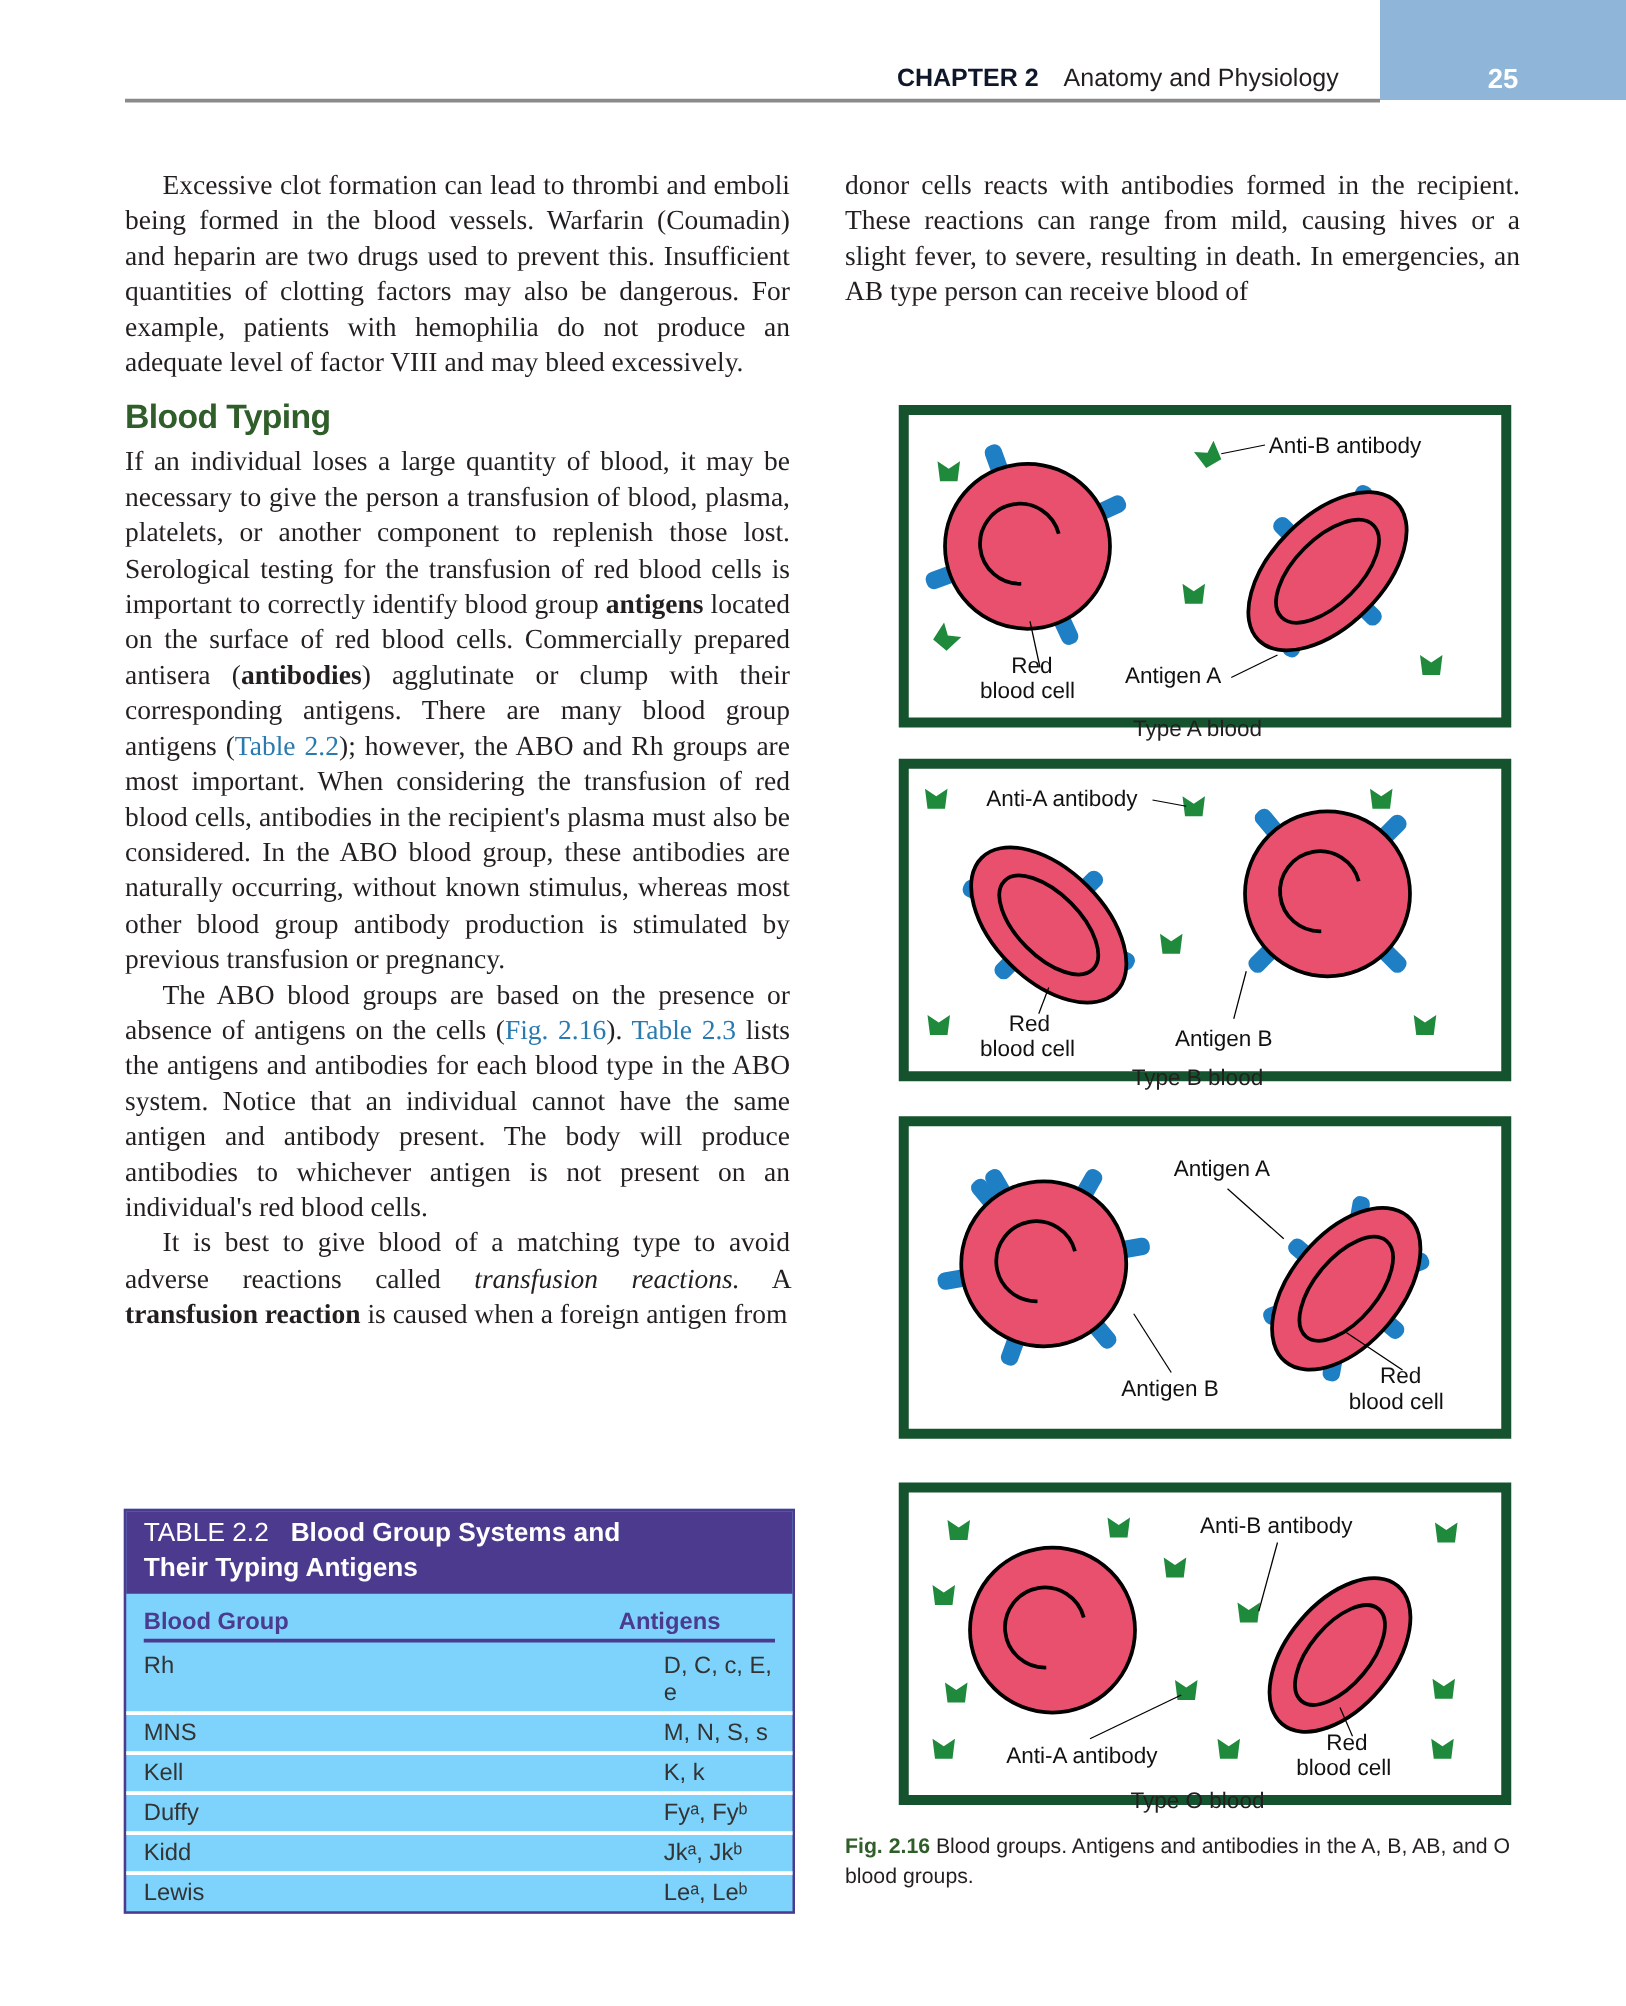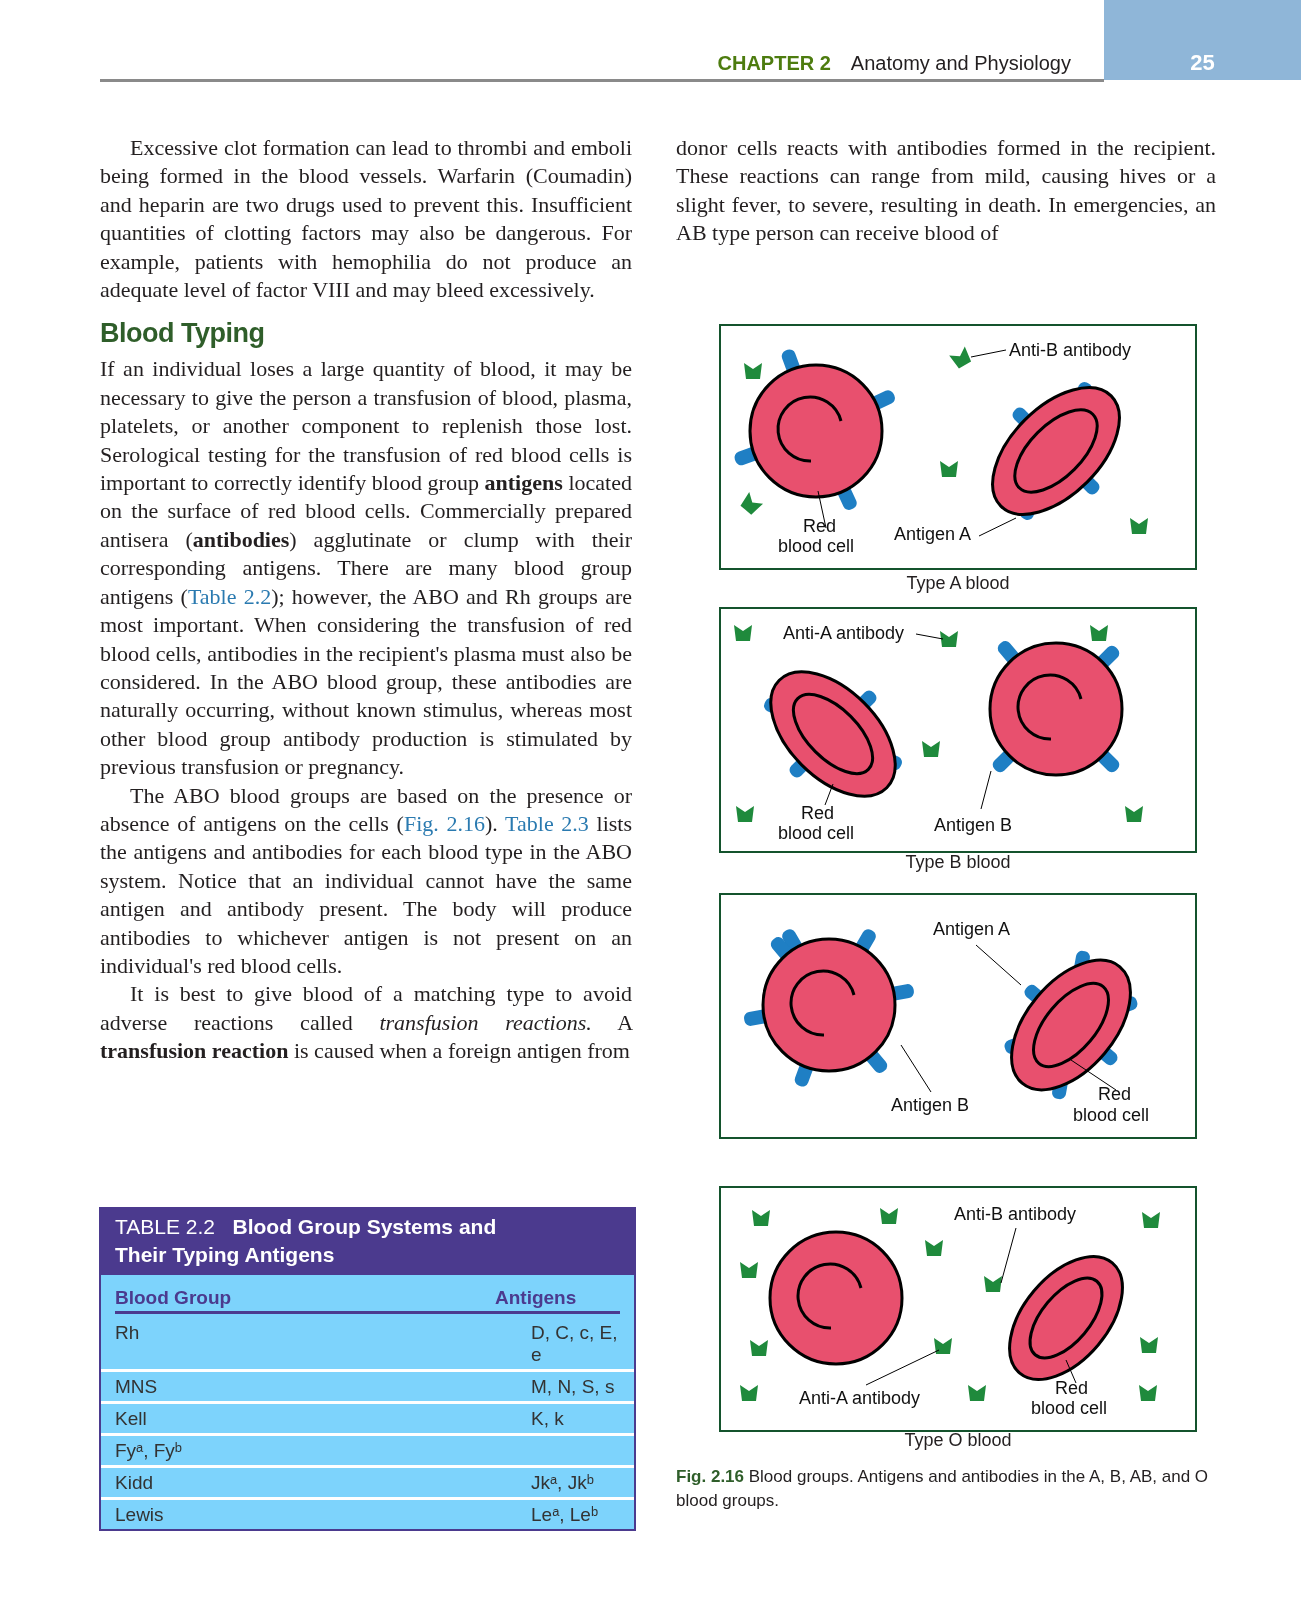--- a/index.html
+++ b/index.html
@@ -1,27 +1,27 @@
 <!DOCTYPE html>
 <html><head>
 <meta charset="utf-8">
 <style>
   html,body{margin:0;padding:0;background:#fff;}
   body{width:1301px;height:1605px;position:relative;overflow:hidden;font-family:"Liberation Serif",serif;color:#231f20;}
   .tab{position:absolute;left:1104px;top:0;width:197px;height:80px;background:#8fb6d8;}
   .pagenum{position:absolute;left:1104px;width:197px;top:50px;text-align:center;font:bold 22px "Liberation Sans",sans-serif;color:#fff;}
   .hdr{position:absolute;right:230px;top:52px;font:20px "Liberation Sans",sans-serif;white-space:nowrap;}
-  .hdr .ch{font-weight:bold;color:#4d7c0f;margin-right:20px;}
+  .hdr .ch{font-weight:bold;color:#0f172a;margin-right:20px;}
   .rule{position:absolute;left:100px;top:79px;width:1004px;height:3px;background:#8a8a8a;}
   .col{position:absolute;font-size:22px;line-height:28.4px;text-align:justify;}
   .col p{margin:0;}
   .indent{text-indent:30px;}
   .h2{font:bold 27px "Liberation Sans",sans-serif;color:#2f5e2a;margin:14px 0 6px 0;letter-spacing:-0.5px;}
   .lnk{color:#2a7ab0;}
-  .fig{position:absolute;left:719px;width:474px;border:2px solid #14532d;background:#fff;}
+  .fig{position:absolute;left:719px;width:474px;border:8px solid #14532d;background:#fff;}
   .figcap{position:absolute;left:719px;width:478px;text-align:center;font:18px "Liberation Sans",sans-serif;}
   .caption{position:absolute;left:676px;top:1465px;width:540px;font:17px "Liberation Sans",sans-serif;line-height:24px;}
   .caption b{color:#2f5e2a;}
   .tbl{position:absolute;left:99px;top:1207px;width:533px;border:2px solid #4b3a8e;background:#7dd3fc;}
   .tbl .th{background:#4b3a8e;color:#fff;font:21px "Liberation Sans",sans-serif;padding:4px 14px 6px 14px;line-height:28px;}
   .tbl .th b{font-weight:bold;}
   .tbl .colh{display:flex;margin:12px 14px 0 14px;border-bottom:3px solid #4b3a8e;font:bold 19px "Liberation Sans",sans-serif;color:#4b3a8e;padding-bottom:2px;}
   .tbl .row{display:flex;font:19px "Liberation Sans",sans-serif;color:#333;padding:4px 14px 3px 14px;border-bottom:3px solid #fff;gap:36px;}
   .tbl .row:last-child{border-bottom:none;}
   .c1{width:380px;} .c2{flex:1;}
@@ -64,20 +64,21 @@
     </div>
   <div class="row">
       <span class="c1">MNS</span>
       <span class="c2">M, N, S, s</span>
     </div>
   <div class="row">
       <span class="c1">Kell</span>
       <span class="c2">K, k</span>
     </div>
   <div class="row">
+      <span class="c1">Duffy</span>
       <span class="c2">Fyᵃ, Fyᵇ</span>
     </div>
   <div class="row">
       <span class="c1">Kidd</span>
       <span class="c2">Jkᵃ, Jkᵇ</span>
     </div>
   <div class="row">
       <span class="c1">Lewis</span>
       <span class="c2">Leᵃ, Leᵇ</span>
     </div>

